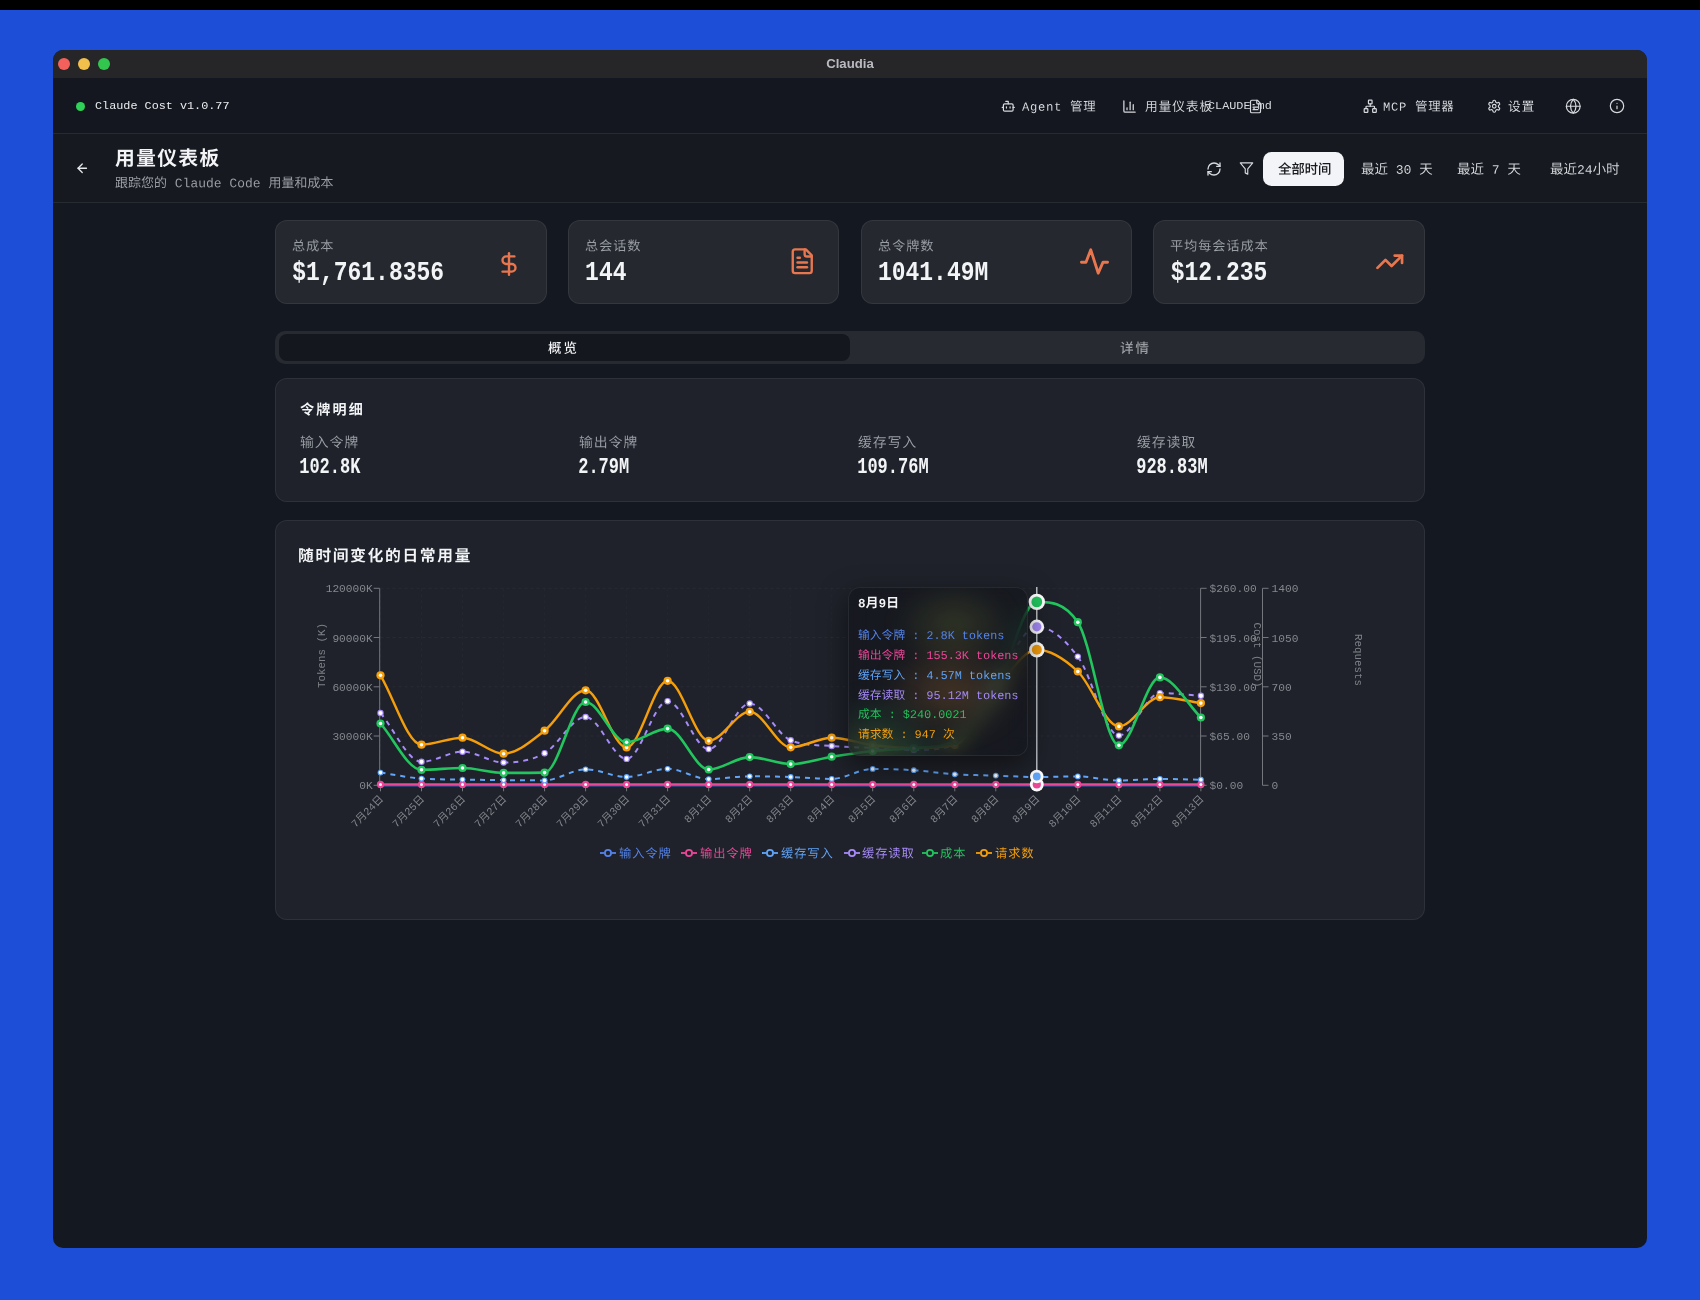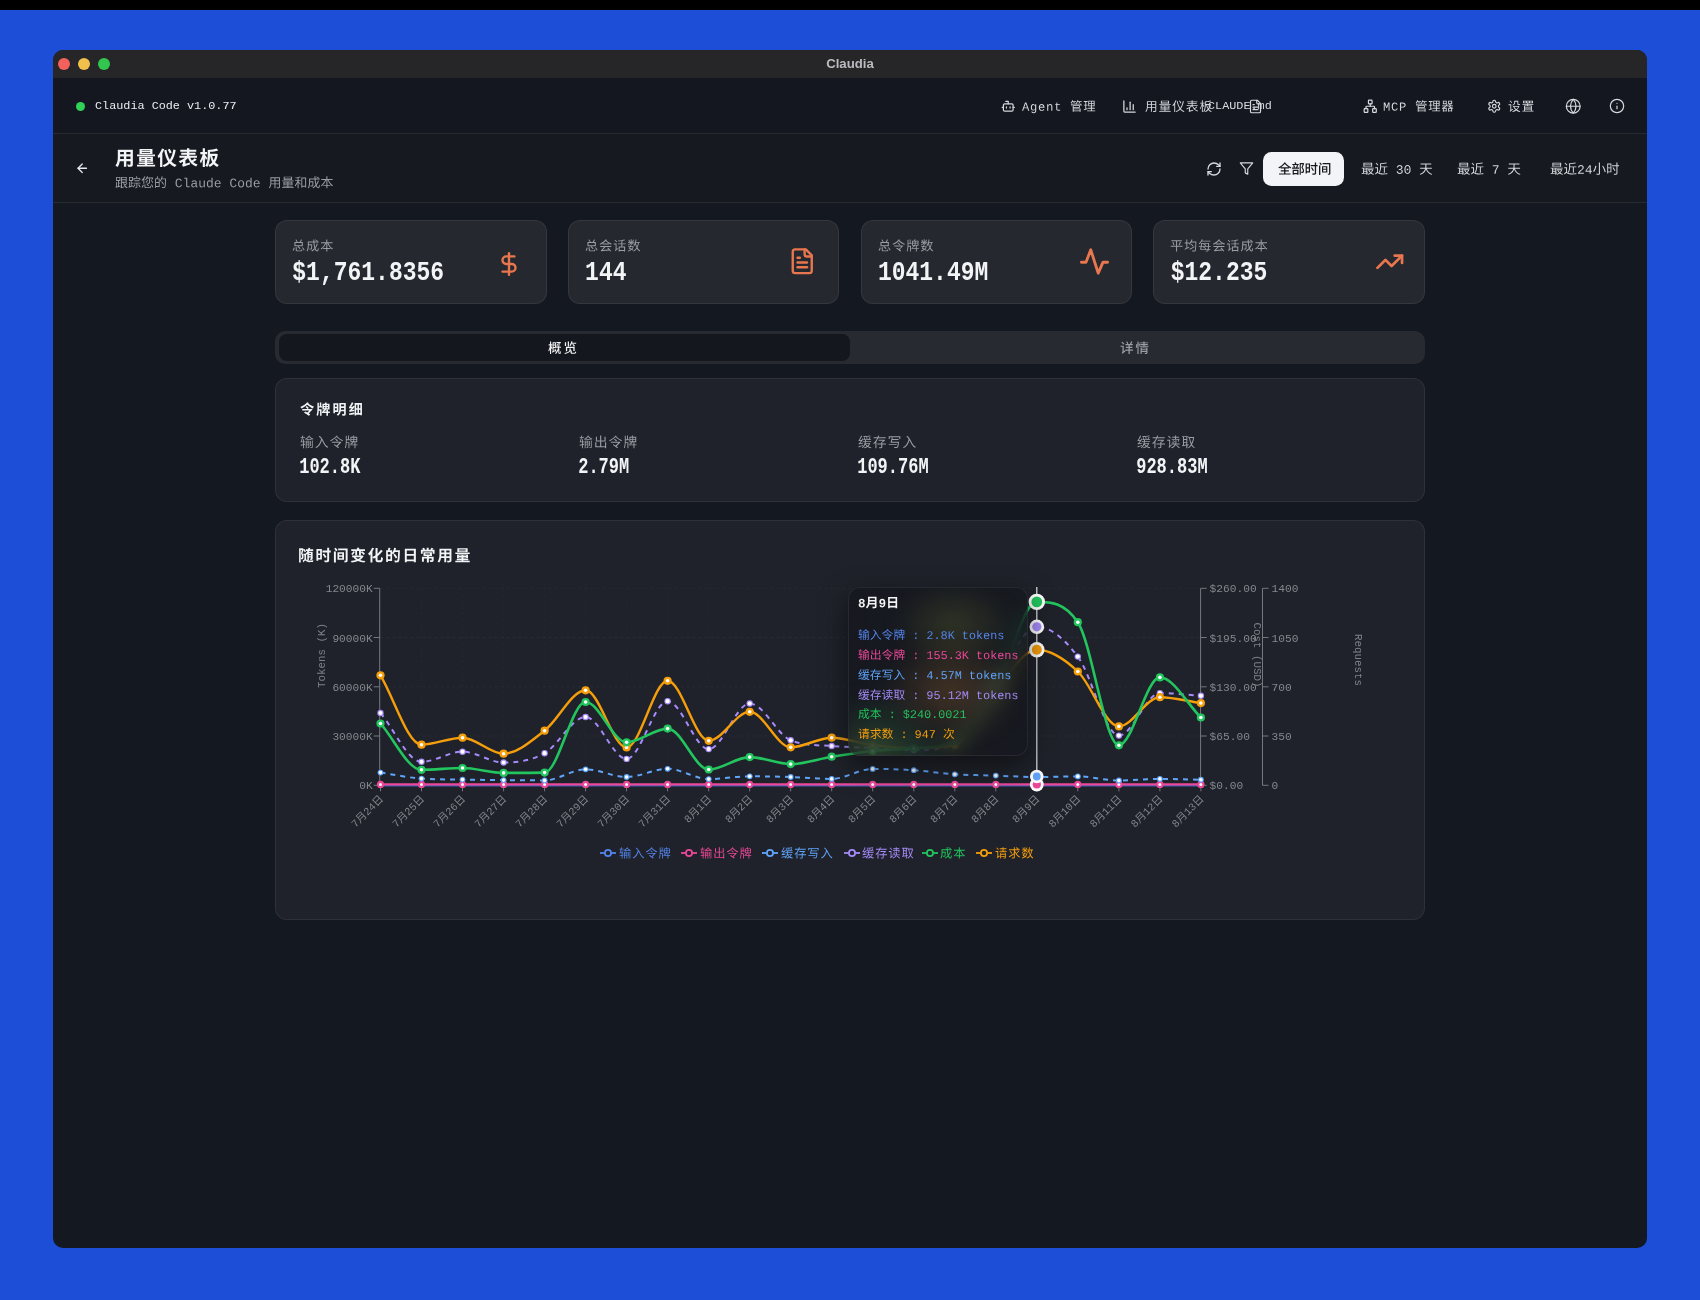--- a/index.html
+++ b/index.html
@@ -113,21 +113,21 @@
       </defs>
     </svg>
 <div style="position:absolute;left:53px;top:40px;width:1594px;height:1198px;background:#141820;border-radius:10px;"></div>
 <div style="position:absolute;left:53px;top:40px;width:1594px;height:28px;background:#262628;border-radius:10px 10px 0 0;"></div>
 <div style="position:absolute;left:58.400000000000006px;top:48.400000000000006px;width:11.6px;height:11.6px;background:#f4615c;border-radius:6px;"></div>
 <div style="position:absolute;left:78.4px;top:48.400000000000006px;width:11.6px;height:11.6px;background:#f1c04c;border-radius:6px;"></div>
 <div style="position:absolute;left:98.4px;top:48.400000000000006px;width:11.6px;height:11.6px;background:#33c64f;border-radius:6px;"></div>
 <div style="position:absolute;left:850.0px;transform:translateX(-50%);top:47.4px;font-family:'Liberation Sans',sans-serif;font-size:13.2px;font-weight:700;color:#b9bbc0;line-height:1;white-space:pre;">Claudia</div>
 <div style="position:absolute;left:53px;top:68px;width:1594px;height:56px;background:#14171f;border-bottom:1px solid #262a31;box-sizing:border-box;"></div>
 <div style="position:absolute;left:75.5px;top:92.0px;width:9px;height:9px;background:#30d158;border-radius:5px;"></div>
-<div style="position:absolute;left:95.0px;top:91.3px;font-family:'Liberation Mono',monospace;font-size:11.8px;font-weight:400;color:#e9ebee;line-height:1;white-space:pre;">Claudia Code v1.0.77</div>
+<div style="position:absolute;left:95.0px;top:91.3px;font-family:'Liberation Mono',monospace;font-size:11.8px;font-weight:400;color:#e9ebee;line-height:1;white-space:pre;">Claude Cost v1.0.77</div>
 <svg style="position:absolute;left:1001.2px;top:88.8px;" width="14.5" height="14.5" viewBox="0 0 24 24" fill="none" stroke="#d6d9dd" stroke-width="2" stroke-linecap="round" stroke-linejoin="round">
       <path d="M12 8V4H8"></path>
       <rect width="16" height="12" x="4" y="8" rx="2"></rect>
       <path d="M2 14h2"></path>
       <path d="M20 14h2"></path>
       <path d="M15 13v2"></path>
       <path d="M9 13v2"></path>
     </svg>
 <svg style="position:absolute;left:1021.5px;top:88.0px;overflow:visible;" width="74.3" height="16.7">
       <g fill="#d6d9dd" transform="translate(0,12.65)">

